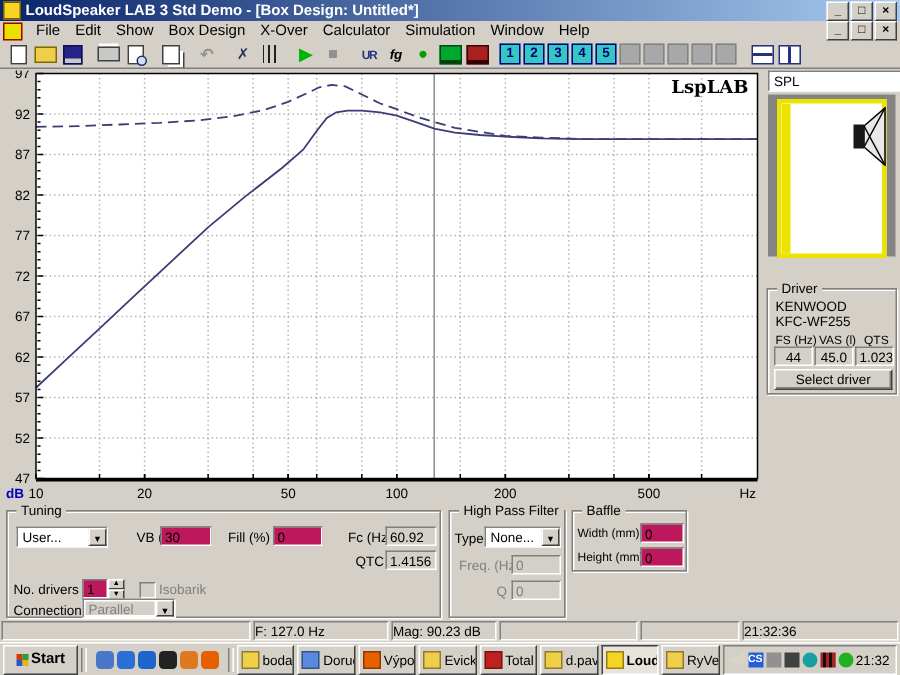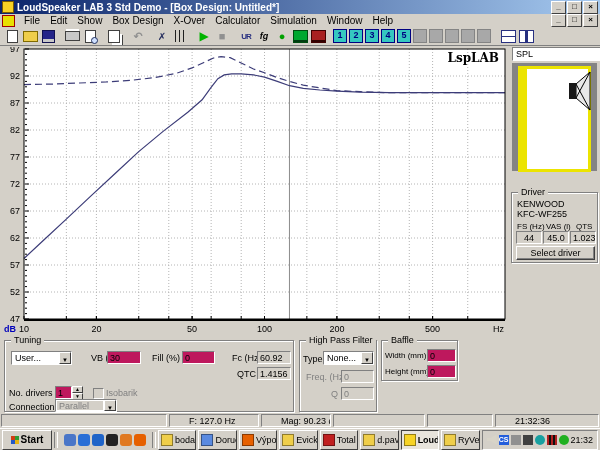--- a/index.html
+++ b/index.html
@@ -68,21 +68,21 @@
   .spin{position:absolute;width:11px;display:flex;flex-direction:column}
   .spin span{flex:1;background:#d4d0c8;border:1px solid;border-color:#fff #404040 #404040 #fff;
              font-size:5px;line-height:5px;text-align:center}
   
   .diag{left:512px;top:62px;width:85px;height:108px;background:#848484}
   .ybox{position:absolute;left:6px;top:3px;width:67px;height:100px;background:#fff;border:3px solid #ece400;
         box-shadow:inset 6px 0 0 #ece400}
   
   .statusbar{left:0;top:413px;width:600px;height:15px;display:flex;gap:2px;padding:1px 1px 0 1px;box-sizing:border-box}
   .sp{border:1px solid;border-color:#808080 #fff #fff #808080;height:13px;font-size:9px;line-height:12px;
-      padding:0 19px;box-sizing:border-box;flex:none;white-space:nowrap;overflow:hidden}
+      padding:0 0;box-sizing:border-box;flex:none;white-space:nowrap;overflow:hidden}
   
   .taskbar{left:0;top:428px;width:600px;height:22px;background:#d4d0c8;border-top:1px solid #fff;
            display:flex;align-items:center;padding:0 2px;box-sizing:border-box;gap:2px}
   .startbtn{width:48px;height:18px;background:#d4d0c8;border:1px solid;border-color:#fff #404040 #404040 #fff;
             display:flex;align-items:center;justify-content:center;gap:2px;font-weight:bold;font-size:10px;flex:none}
   .flag{width:8px;height:8px;display:grid;grid-template-columns:4px 4px;grid-template-rows:4px 4px;flex:none}
   .flag i:nth-child(1){background:#d03c14}.flag i:nth-child(2){background:#2e9b34}
   .flag i:nth-child(3){background:#2458c8}.flag i:nth-child(4){background:#e8b410}
   .ql{display:flex;gap:2px;align-items:center;padding:0 4px;flex:none}
   .qli{width:12px;height:12px;border-radius:3px;flex:none}

